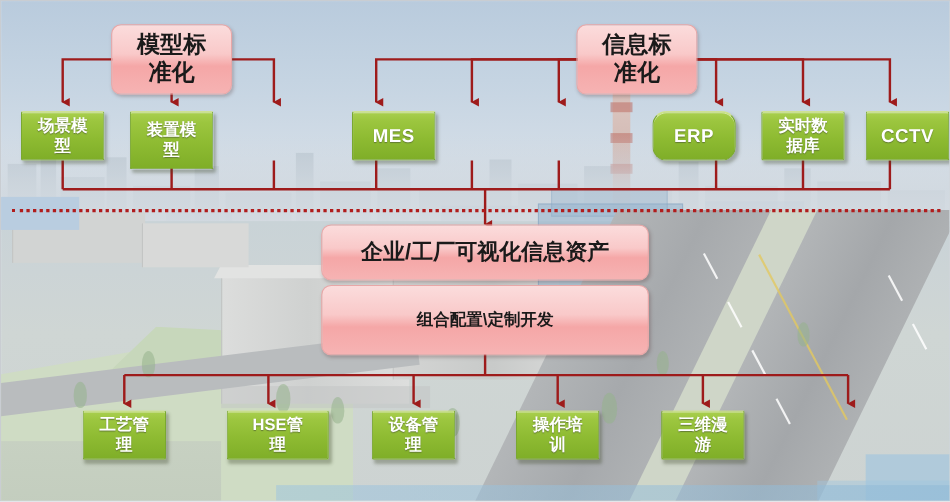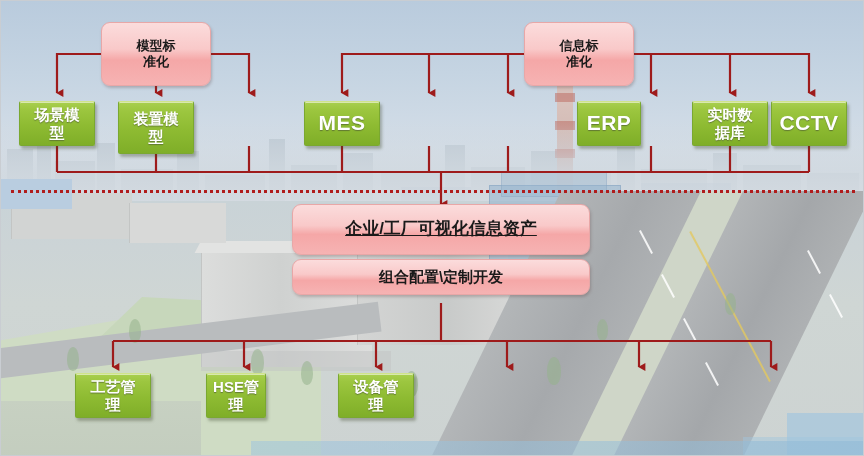--- a/index.html
+++ b/index.html
@@ -56,37 +56,37 @@
 
   .pink{
     border-radius:9px;
     background:linear-gradient(180deg,#fbdcdc 0%,#f9c9c9 42%,#f5a7a7 60%,#f6b3b3 100%);
     border:1px solid #e8a7a7;
     box-shadow:1px 2px 3px rgba(90,60,60,.28);
     color:#1a1a1a;
     font-weight:700;
     line-height:1.22;
   }
-  .pink.head{font-size:13px;}
-  .pink.wide{font-size:17px;font-weight:700;text-decoration:underline;}
+  .pink.head{font-size:21px;}
+  .pink.wide{font-size:20px;font-weight:700;}
   .pink.wide2{font-size:15px;font-weight:700;}
 
   .green{
     border-radius:2px;
     background:linear-gradient(180deg,#a9cf4f 0%,#9cc63f 18%,#8ebb32 55%,#7fae28 100%);
     border:1px solid #7aa830;
     border-top:1px solid #cfe38a;
     box-shadow:2px 3px 3px rgba(60,70,40,.35), inset 0 1px 0 rgba(255,255,255,.55);
     color:#ffffff;
     font-weight:700;
     font-size:15px;
     line-height:1.15;
     text-shadow:0 1px 1px rgba(90,110,50,.85);
   }
-  .green.lat{font-size:21px;letter-spacing:.5px;}
+  .green.lat{font-size:17px;letter-spacing:.5px;margin-left:16px;}
 
   .dottedline{
     position:absolute;left:10px;top:189px;width:844px;height:0;
     border-top:3px dotted #b01c1c;
   }
 </style>
 </head>
 <body>
 
 <div id="stage">
@@ -253,52 +253,60 @@
     <span>型</span>
   </div>
 
 
   <div class="node green lat" style="left:303px;top:100px;width:76px;height:45px;">
     <span>MES</span>
   </div>
 
 
 
-  <div class="node green lat" style="left:576px;top:100px;width:64px;height:45px;">
+  <div class="node green lat" style="left:576px;top:100px;width:76px;height:45px;border-radius:13px;">
     <span>ERP</span>
   </div>
 
   <div class="node green" style="left:691px;top:100px;width:76px;height:45px;flex-direction:column;">
     <span>实时数</span>
     <span>据库</span>
   </div>
 
   <div class="node green lat" style="left:770px;top:100px;width:76px;height:45px;">
     <span>CCTV</span>
   </div>
 
   <div class="node pink wide" style="left:291px;top:203px;width:298px;height:51px;">
     <span>企业/工厂可视化信息资产</span>
   </div>
 
-  <div class="node pink wide2" style="left:291px;top:258px;width:298px;height:36px;">
+  <div class="node pink wide2" style="left:291px;top:258px;width:298px;height:64px;">
     <span>组合配置\定制开发</span>
   </div>
 
   <div class="node green" style="left:74px;top:372px;width:76px;height:45px;flex-direction:column;">
     <span>工艺管</span>
     <span>理</span>
   </div>
 
-  <div class="node green" style="left:205px;top:372px;width:60px;height:45px;flex-direction:column;justify-content:center;">
+  <div class="node green" style="left:205px;top:372px;width:93px;height:45px;flex-direction:column;justify-content:center;">
     <span>HSE管</span>
     <span>理</span>
   </div>
 
   <div class="node green" style="left:337px;top:372px;width:76px;height:45px;flex-direction:column;">
     <span>设备管</span>
     <span>理</span>
   </div>
 
-
+  <div class="node green" style="left:468px;top:372px;width:76px;height:45px;flex-direction:column;">
+    <span>操作培</span>
+    <span>训</span>
+  </div>
+
+  <div class="node green" style="left:600px;top:372px;width:76px;height:45px;flex-direction:column;">
+    <span>三维漫</span>
+    <span>游</span>
+  </div>
 
 
 </div>
 
 </body></html>

